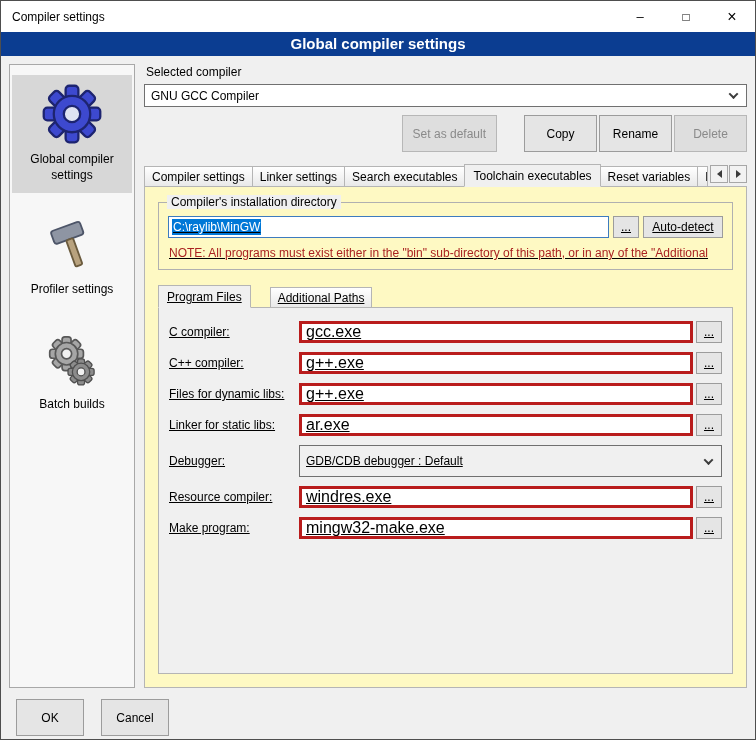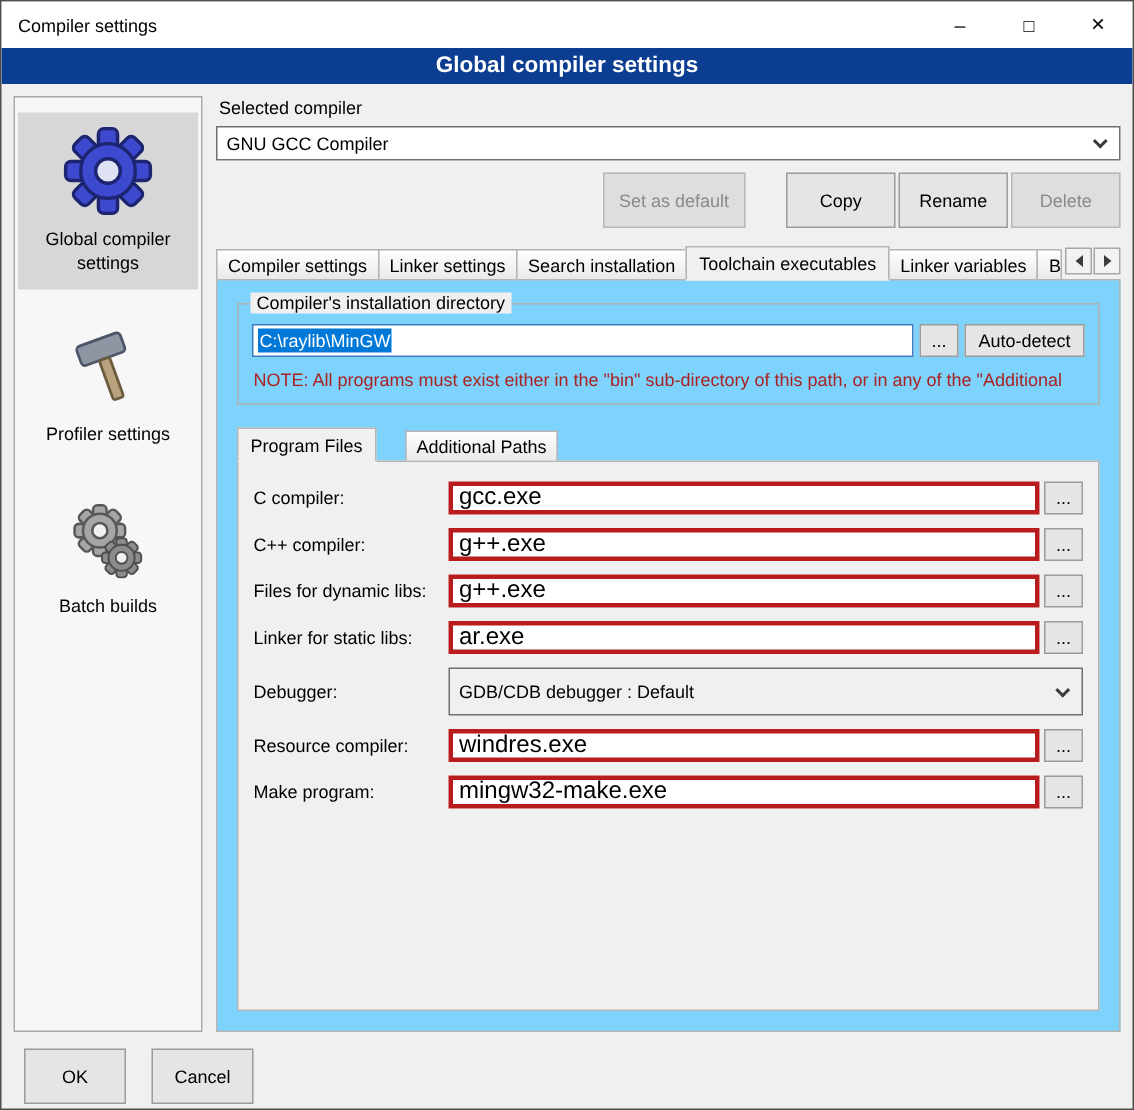--- a/index.html
+++ b/index.html
@@ -43,21 +43,21 @@
   .tabstrip { display:flex; align-items:flex-end; margin-top:11px; height:23px; position:relative; z-index:2; padding-right:40px; }
   .tab { height:20px; padding:3px 7px; background:linear-gradient(#ffffff,#e9e9e9); border:1px solid #b5b5b5; border-bottom:none; margin-right:-1px; white-space:nowrap; }
   .tab.active { height:23px; background:#f0f0f0; border-bottom:1px solid #f0f0f0; margin-bottom:-1px; padding:4px 8px; position:relative; z-index:3; }
   .tab.tab-cut { width:37px; overflow:hidden; padding-right:0; }
   .tabscroll { position:absolute; right:0; top:2px; display:flex; gap:1px; }
   .scrollbtn { width:18px; height:18px; background:#f2f2f2; border:1px solid #a7a7a7; display:flex; align-items:center; justify-content:center; padding:0; }
   .tri { width:0; height:0; border-top:4px solid transparent; border-bottom:4px solid transparent; display:block; }
   .tri-left  { border-right:5px solid #3c3c3c; }
   .tri-right { border-left:5px solid #3c3c3c; }
   
-  .panel { flex:1; border:1px solid #b5b5b5; background:#7dd3fc; padding:10px 13px 13px; display:flex; flex-direction:column; min-height:0; }
+  .panel { flex:1; border:1px solid #b5b5b5; background:#fef9c3; padding:10px 13px 13px; display:flex; flex-direction:column; min-height:0;text-decoration:underline; }
   .groupbox { border:1px solid #b0b0b0; position:relative; margin-top:5px; padding:13px 9px 9px; }
   .legend { position:absolute; top:-8px; left:8px; background:#f0f0f0; padding:0 4px; }
   .dirrow { display:flex; align-items:center; gap:4px;border-radius:10px; }
   .textbox { flex:1; height:22px; background:#fff; border:1px solid #3d7bbf; display:flex; align-items:center; padding:0 3px; overflow:hidden; white-space:nowrap; }
   .selection { background:var(--selection-bg,#0078d7); color:var(--selection-fg,#fff); padding:1px 1px; }
   .btn.dots { min-width:26px; width:26px; height:22px; padding:0; line-height:1; }
   .btn.auto { height:22px; min-width:80px; padding:0 8px; }
   .note { color:var(--note-red,#aa2222); margin:8px 1px 0; white-space:nowrap; overflow:hidden; }
   .tabstrip.subtabs { margin-top:14px; padding-right:0;gap:20px; }
   .subpanel { flex:1; border:1px solid #b5b5b5; background:#f0f0f0; padding:13px 10px; min-height:0; }
@@ -146,23 +146,23 @@
     <div class="btnrow">
       <button class="btn disabled setdef">Set as default</button>
       <button class="btn copy">Copy</button>
       <button class="btn rename">Rename</button>
       <button class="btn disabled delete">Delete</button>
     </div>
 
     <div class="tabstrip">
       <div class="tab">Compiler settings</div>
       <div class="tab">Linker settings</div>
-      <div class="tab">Search installation</div>
+      <div class="tab">Search executables</div>
       <div class="tab active">Toolchain executables</div>
-      <div class="tab">Linker variables</div>
+      <div class="tab">Reset variables</div>
       <div class="tab tab-cut">Buil</div>
       <div class="tabscroll">
         <button class="scrollbtn">
             <span class="tri tri-left"></span>
           </button>
         <button class="scrollbtn">
             <span class="tri tri-right"></span>
           </button>
       </div>
     </div>

